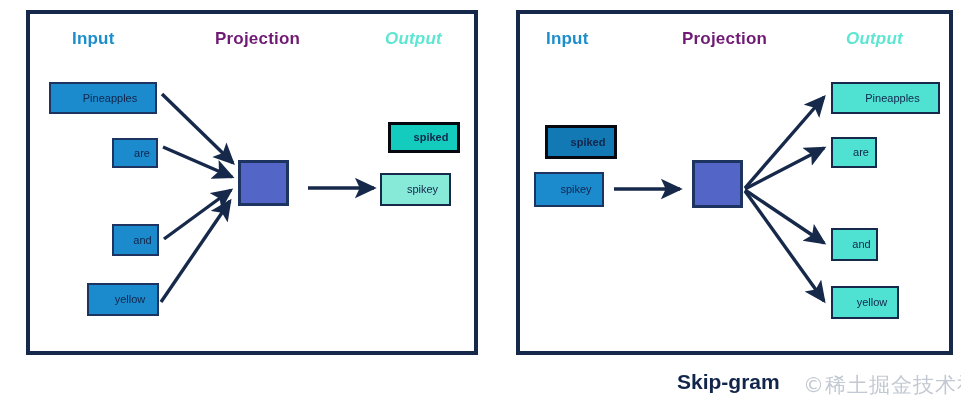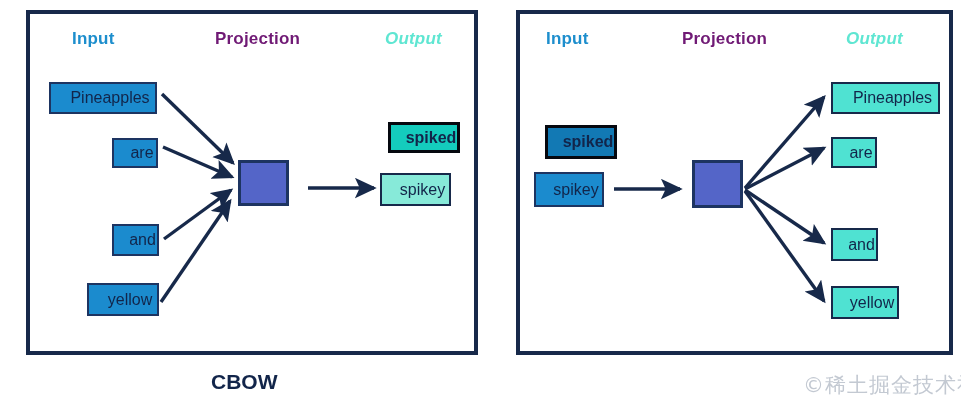--- a/index.html
+++ b/index.html
@@ -43,21 +43,21 @@
   .head-projection { color: #701a75; }
   .head-output     { color: #5fe6d2; font-style: italic; }
 
   
   .wbox {
     position: absolute;
     box-sizing: border-box;
     display: flex;
     align-items: center;
     justify-content: center;
-    font-size: 16px;
+    font-size: 11px;
     color: #12254a;
     white-space: nowrap;
     line-height: 1;
     padding-left: 14px;
   }
   .wbox.in {
     background: #1b8bce;
     border: 2px solid #1d3461;
   }
   .wbox.in-focus {
@@ -175,17 +175,17 @@
     </g>
 
     <g stroke="#17294a" stroke-width="3.4" fill="none" marker-end="url(#ah)">
       <line x1="737" y1="188" x2="816" y2="97"></line>
       <line x1="737" y1="189" x2="816" y2="148"></line>
       <line x1="737" y1="190" x2="816" y2="243"></line>
       <line x1="737" y1="191" x2="816" y2="301"></line>
     </g>
   </svg>
 
-  <div class="caption" style="left:203px; top:370px;">CBOW</div>
+  <div class="caption" style="left:669px; top:370px;">Skip-gram</div>
 
   <div class="watermark" style="left:795px; top:371px;">©稀土掘金技术社区</div>
 
 </div>
 
 </body></html>

